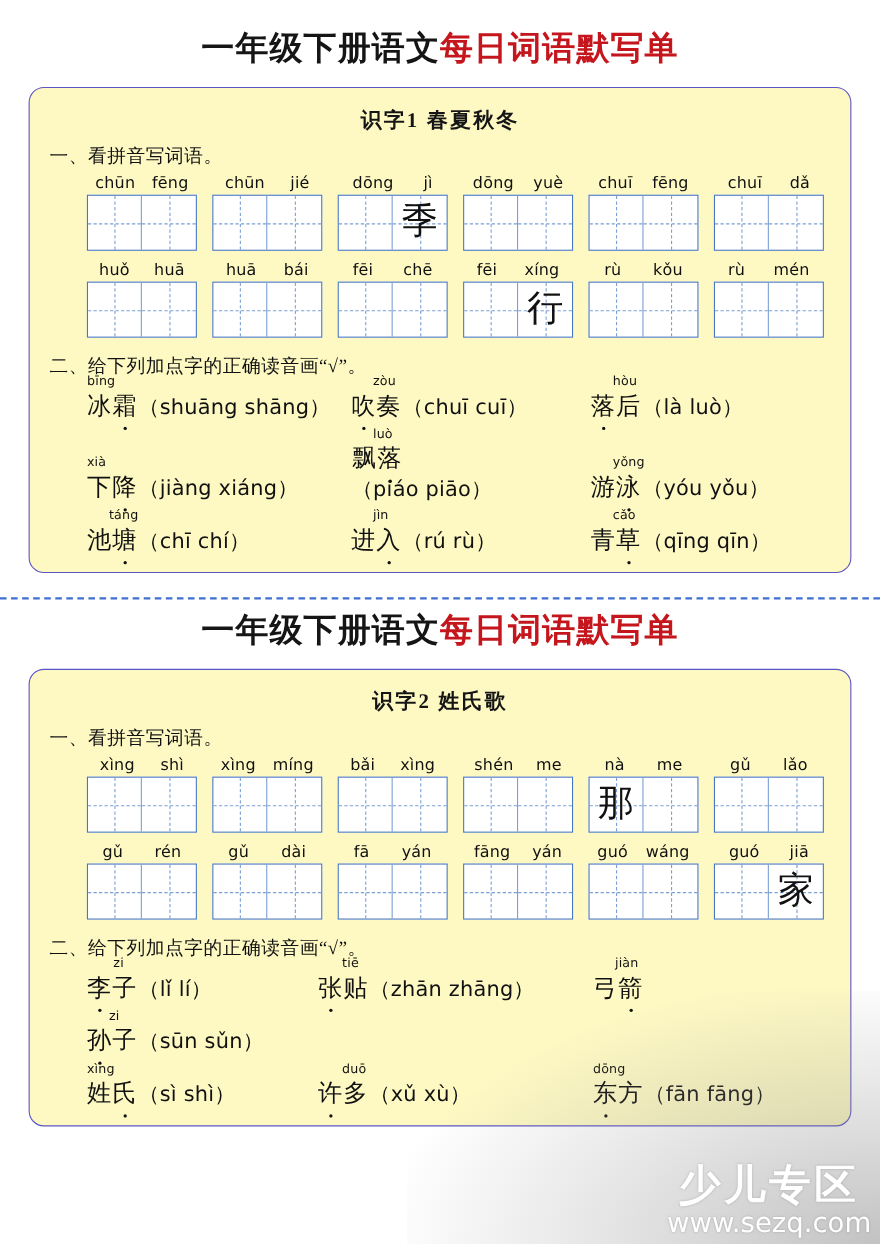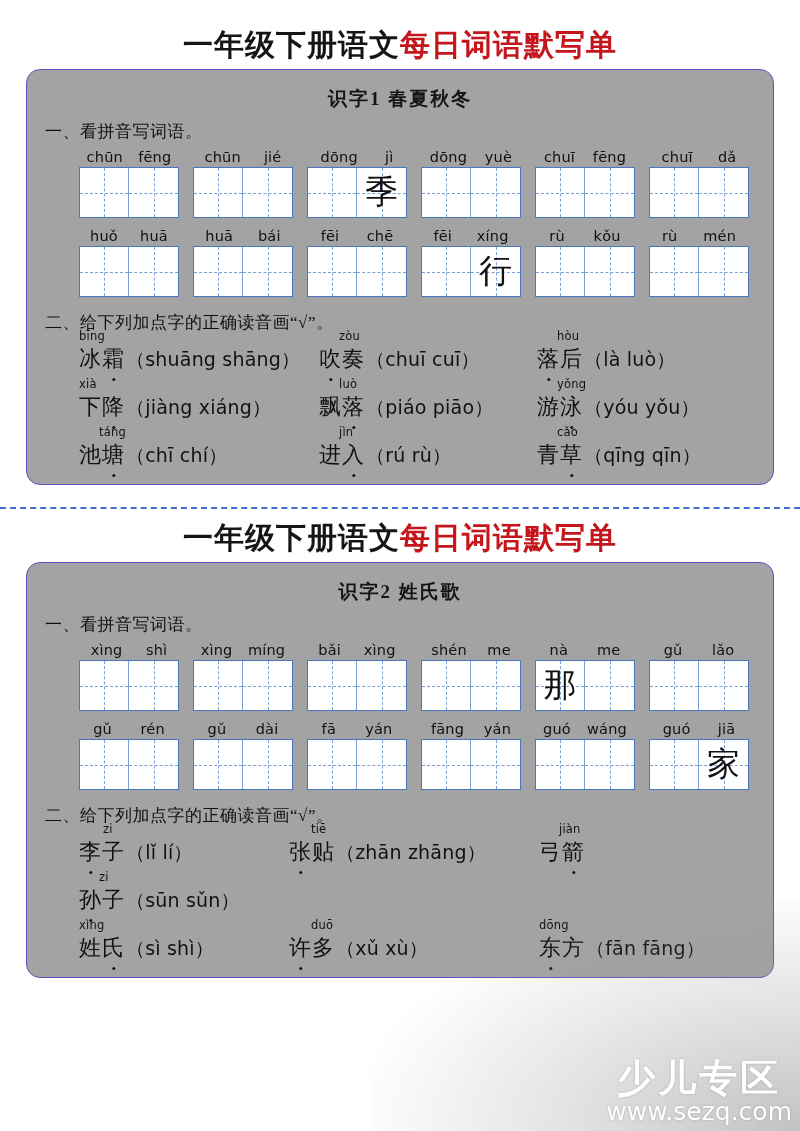--- a/index.html
+++ b/index.html
@@ -32,24 +32,24 @@
     font-weight: bold;
     font-size: 30px;
     letter-spacing: 1px;
     line-height: 1;
     white-space: nowrap;
   }
   .ws-title .t-black { color: #151515; }
   .ws-title .t-red   { color: #c4161c; }
 
   .ws-card {
-    margin: 9px 26px 0 26px;
+    margin: 19px 26px 0 26px;
     border: 1.6px solid #5a55c4;
     border-radius: 14px;
-    background: #a3a3a3;
+    background: #fef9c3;
     box-sizing: border-box;
     padding: 10px 0 14px 0;
   }
   .lesson-head {
     text-align: center;
     font-family: "Liberation Serif", "DejaVu Serif", serif;
     font-weight: bold;
     font-size: 19px;
     color: #151515;
     letter-spacing: 2px;
@@ -442,21 +442,21 @@
             <span class="choices">（là luò）</span>
           </div>
         </div>
 
         <div class="tone-row" style="margin-top:18px;">
           <div class="tone-item" style="width:240px;">
             <span class="anno">xià</span>
             <span class="hanzi"><span>下</span><span class="mark"><span>降</span><i class="dot"></i></span></span>
             <span class="choices">（jiàng xiáng）</span>
           </div>
-          <div class="tone-item" style="width:218px;">
+          <div class="tone-item" style="width:218px;flex-direction:column;">
             <span class="anno" style="left:20px;">luò</span>
             <span class="hanzi"><span>飘</span><span class="mark"><span>落</span><i class="dot"></i></span></span>
             <span class="choices">（piáo piāo）</span>
           </div>
           <div class="tone-item">
             <span class="anno" style="left:20px;">yǒng</span>
             <span class="hanzi"><span>游</span><span class="mark"><span>泳</span><i class="dot"></i></span></span>
             <span class="choices">（yóu yǒu）</span>
           </div>
         </div>

